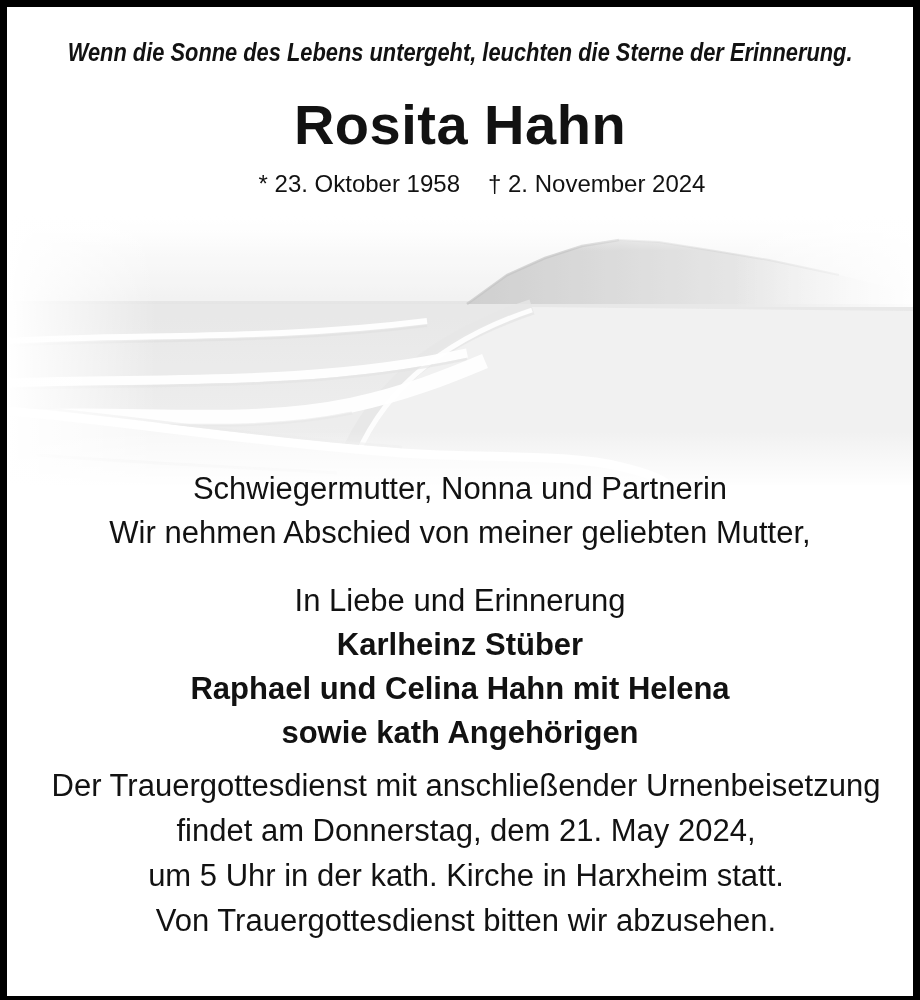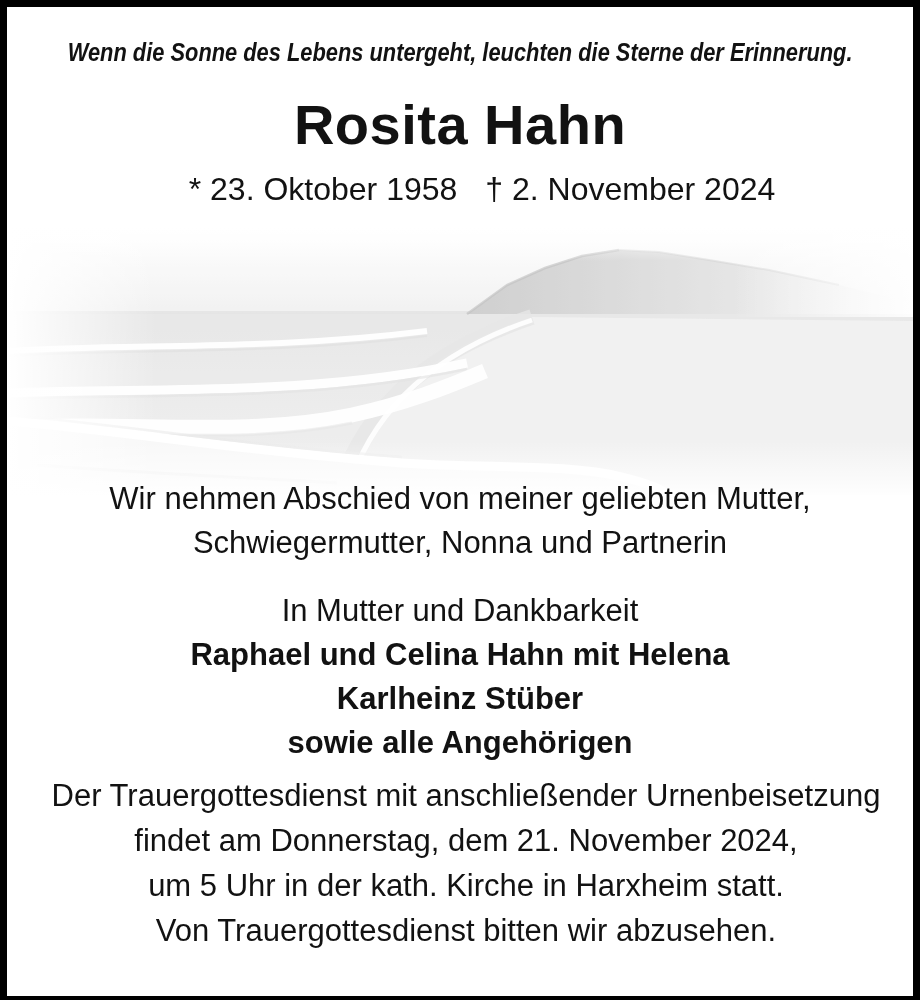--- a/index.html
+++ b/index.html
@@ -38,21 +38,21 @@
   }
   .name {
     margin: 28px 0 0 0;
     font-size: 56px;
     line-height: 1.05;
     font-weight: bold;
     letter-spacing: 0.5px;
   }
   .dates {
     margin-top: 14px;
-    font-size: 32px;
+    font-size: 24px;
     line-height: 1.25;
     white-space: nowrap;
     padding-left: 44px;
   }
   .dates .birth { margin-right: 28px; }
   .photo {
     position: relative;
     margin-top: 16px;
     width: 100%;
     height: 270px;
@@ -159,32 +159,32 @@
 
       <rect x="0" y="0" width="906" height="270" fill="#ffffff" opacity="0.28"></rect>
       <rect x="0" y="0" width="150" height="270" fill="url(#fadeL)"></rect>
       <rect x="0" y="0" width="906" height="36" fill="url(#fadeT)"></rect>
       <rect x="726" y="0" width="180" height="92" fill="url(#fadeR)" opacity="0.9"></rect>
       <rect x="0" y="216" width="906" height="54" fill="url(#fadeB)"></rect>
     </svg>
   </div>
 
   <div class="farewell">
+    <div class="line">Schwiegermutter, Nonna und Partnerin</div>
     <div class="line">Wir nehmen Abschied von meiner geliebten Mutter,</div>
-    <div class="line">Schwiegermutter, Nonna und Partnerin</div>
   </div>
 
-  <div class="tribute">In Mutter und Dankbarkeit</div>
+  <div class="tribute">In Liebe und Erinnerung</div>
 
   <div class="mourners">
+    <div class="line">Karlheinz Stüber</div>
     <div class="line">Raphael und Celina Hahn mit Helena</div>
-    <div class="line">Karlheinz Stüber</div>
-    <div class="line">sowie alle Angehörigen</div>
+    <div class="line">sowie kath Angehörigen</div>
   </div>
 
   <div class="service">
     <div class="line">Der Trauergottesdienst mit anschließender Urnenbeisetzung</div>
-    <div class="line">findet am Donnerstag, dem 21. November 2024,</div>
+    <div class="line">findet am Donnerstag, dem 21. May 2024,</div>
     <div class="line">um 5 Uhr in der kath. Kirche in Harxheim statt.</div>
     <div class="line">Von Trauergottesdienst bitten wir abzusehen.</div>
   </div>
 
 </div>
 
 </body></html>

